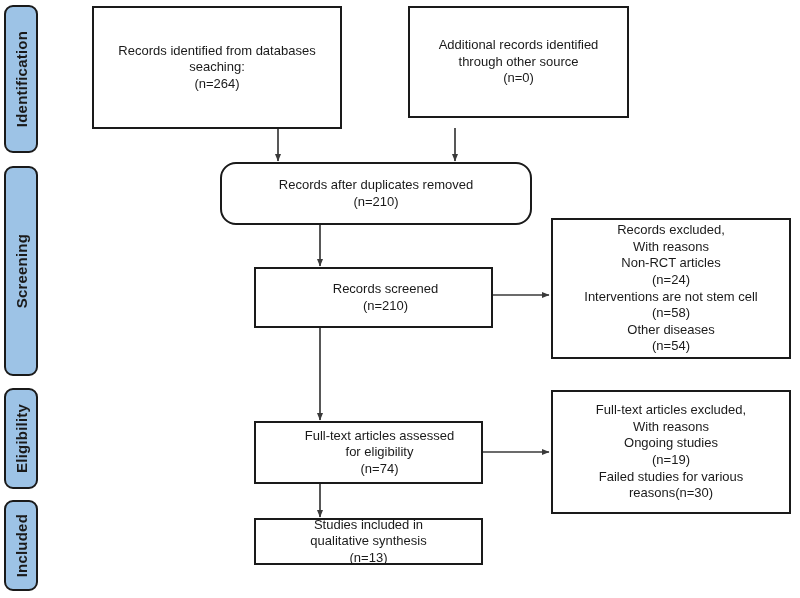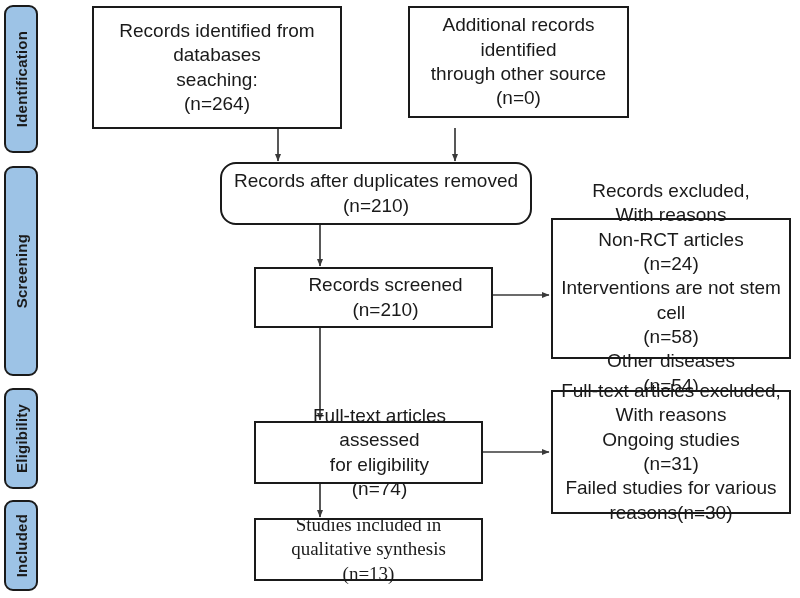--- a/index.html
+++ b/index.html
@@ -42,21 +42,21 @@
     position: absolute;
     background: #ffffff;
     border: 2px solid #1a1a1a;
     box-sizing: border-box;
     display: flex;
     align-items: center;
     justify-content: center;
     text-align: center;
   }
   .node-text {
-    font-size: 19px;
+    font-size: 13px;
     line-height: 1.28;
     color: #1a1a1a;
     padding: 0 6px;
     white-space: pre-line;
   }
   #connectors {
     position: absolute;
     left: 0;
     top: 0;
     width: 800px;
@@ -138,24 +138,24 @@
   <div class="node" style="left:254px; top:421px; width:229px; height:63px;padding-left:22px;">
     <span class="node-text">Full-text articles assessed
 for eligibility
 (n=74)</span>
   </div>
 
   <div class="node" style="left:551px; top:390px; width:240px; height:124px;">
     <span class="node-text">Full-text articles excluded,
 With reasons
 Ongoing studies
-(n=31)
+(n=19)
 Failed studies for various
 reasons(n=30)</span>
   </div>
 
-  <div class="node" style="left:254px; top:518px; width:229px; height:63px;font-family:Liberation Serif, serif;">
+  <div class="node" style="left:254px; top:518px; width:229px; height:47px;">
     <span class="node-text">Studies included in
 qualitative synthesis
 (n=13)</span>
   </div>
 
 </div>
 
 </body></html>

